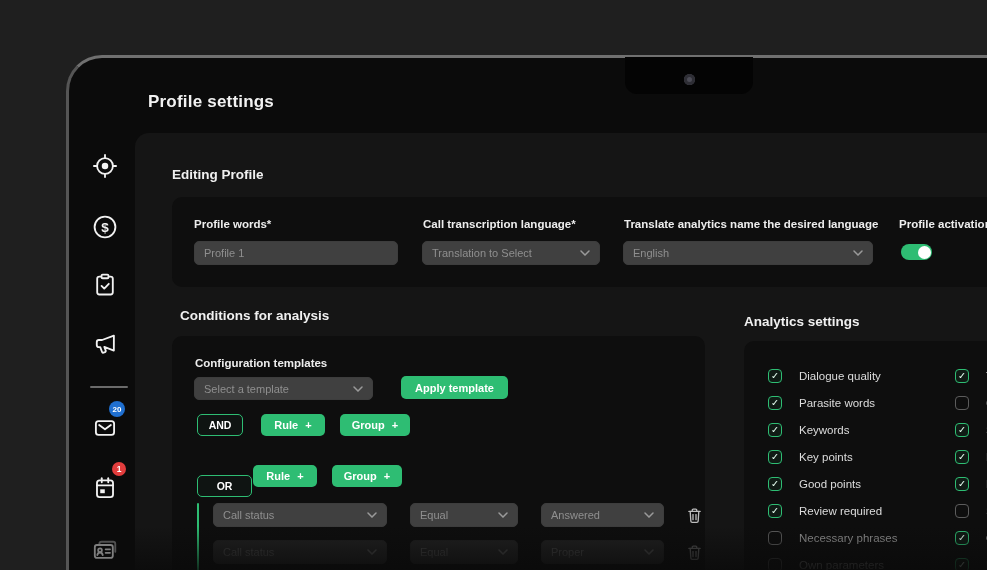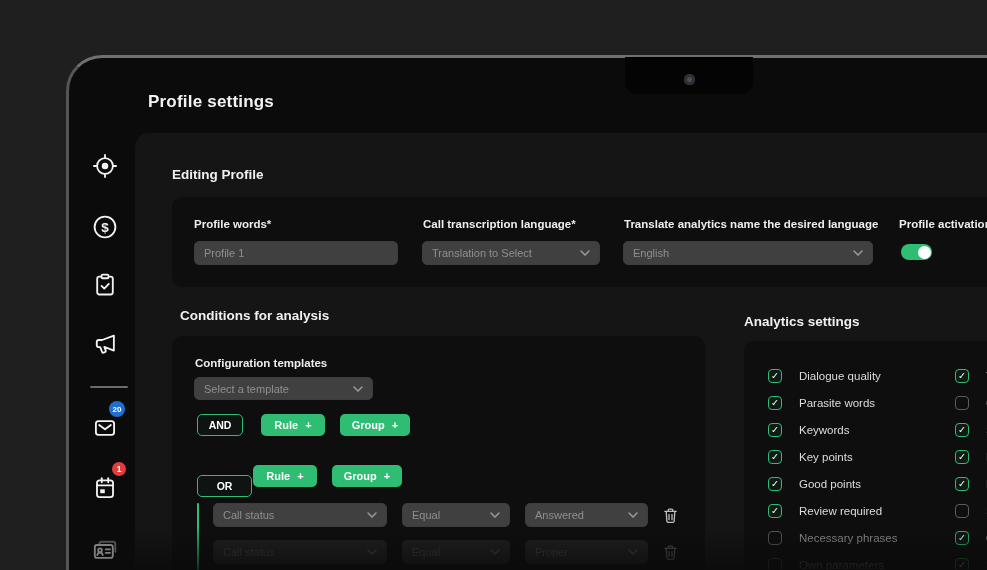--- a/index.html
+++ b/index.html
@@ -75,21 +75,21 @@
     display:flex; align-items:center; justify-content:center; gap:7px; cursor:pointer;
   }
   .btn-outline {
     position:absolute; height:22px; border-radius:5px;
     border:1.5px solid #2EBD73; background:rgba(46,189,115,0.04);
     color:#fff; font-size:10.5px; font-weight:bold;
     display:flex; align-items:center; justify-content:center; cursor:pointer;
   }
 
   .rules-line { position:absolute; left:25px; top:167px; width:2px; height:83px; background:#2EBD73; border-radius:2px; }
-  .rule-row { position:absolute; left:41px; display:flex; gap:15px; align-items:center; }
+  .rule-row { position:absolute; left:41px; display:flex; gap:23px; align-items:center; }
   .rule-row .sel { position:static; }
   .rule-row.faded { opacity:.38; }
   .trash-btn { display:flex; align-items:center; cursor:pointer; }
   .trash-btn svg { stroke:#bdbdbd; stroke-width:1.4; fill:none; stroke-linecap:round; }
 
   
   .check-row { position:absolute; display:flex; align-items:center; gap:17px; height:15px; cursor:pointer;text-align:right; }
   .checkbox {
     width:14px; height:14px; border-radius:4px; border:1.5px solid #5c5c5c;
     display:flex; align-items:center; justify-content:center; flex:0 0 auto;
@@ -218,20 +218,21 @@
 <div class="card" id="card-conditions">
   <div class="f-label" style="left:23px; top:21px">Configuration templates</div>
   <div class="sel" style="left:22px; top:41px; width:179px; height:23px">
     <span>Select a template</span>
     <span class="chev">
         <svg width="10" height="6" viewBox="0 0 10 6">
           <path d="M1 1l4 4 4-4" stroke="#9a9a9a" stroke-width="1.5" fill="none" stroke-linecap="round"></path>
         </svg>
       </span>
   </div>
+  <div class="btn-green" style="left:229px; top:40px; width:107px">Apply template</div>
 
   <div class="btn-outline" style="left:25px; top:78px; width:46px">AND</div>
   <div class="btn-green" style="left:89px; top:78px; width:64px; height:22px">
     <span>Rule</span>
       <span>+</span>
   </div>
   <div class="btn-green" style="left:168px; top:78px; width:70px; height:22px">
     <span>Group</span>
       <span>+</span>
   </div>

